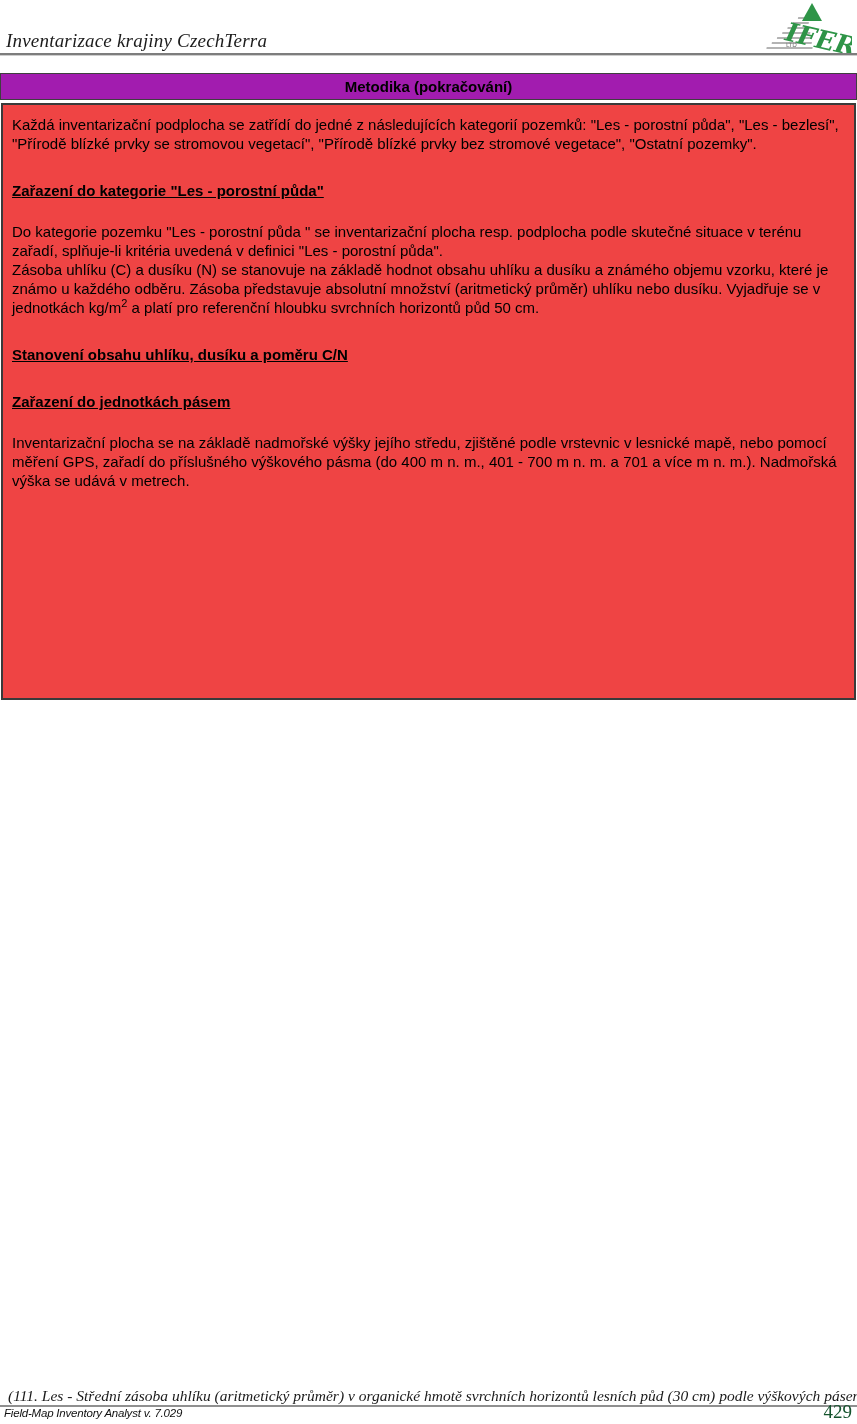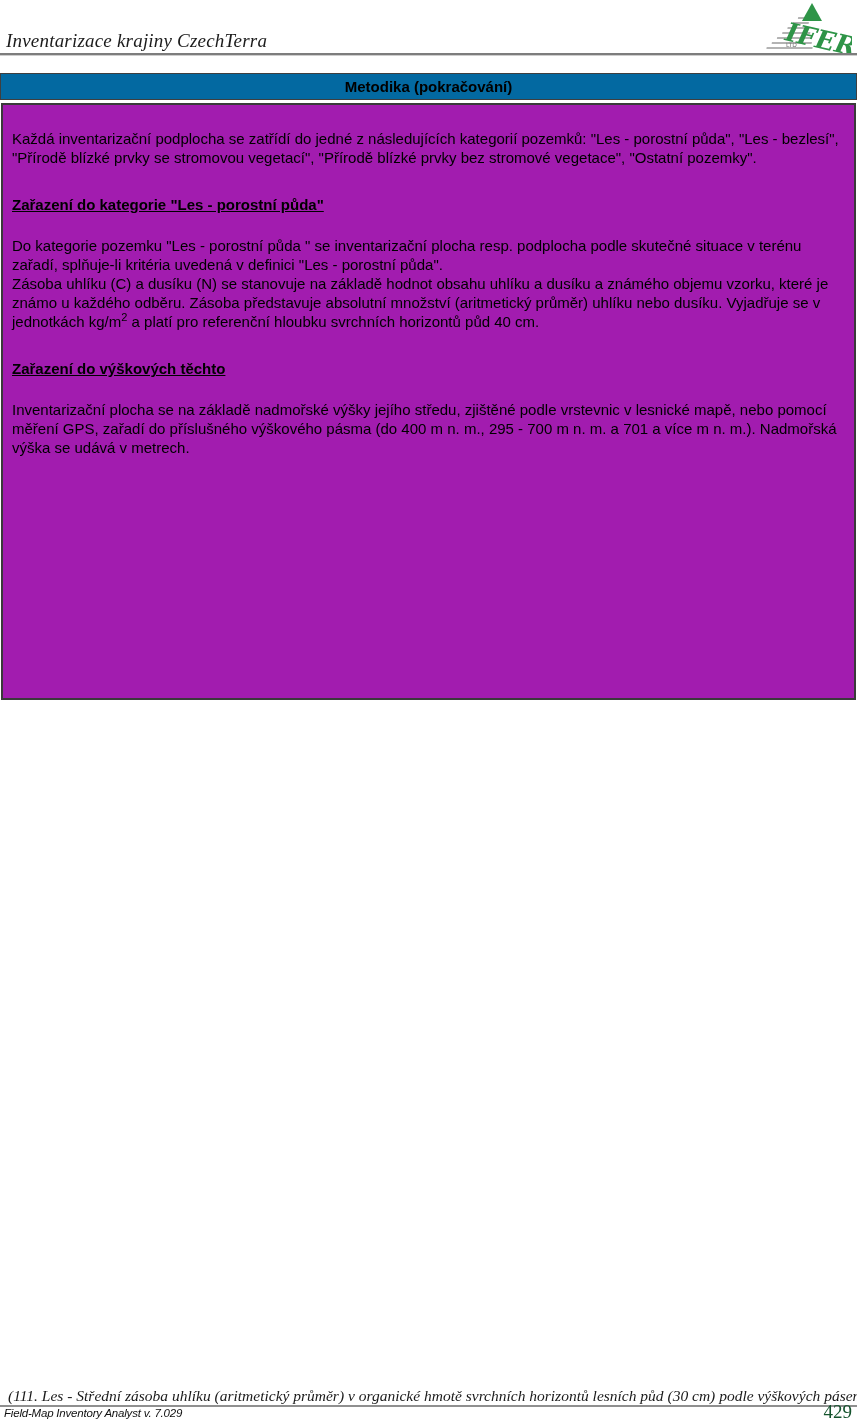--- a/index.html
+++ b/index.html
@@ -12,27 +12,27 @@
   
   .header-title { position:absolute; top:30px; left:6px;
                   font:italic 19px "Liberation Serif", serif; color:#1c1c1c;
                   letter-spacing:.2px; }
   .logo { position:absolute; top:2px; right:5px; width:96px; height:54px; }
   .header-rule { position:absolute; top:53px; left:0; width:857px; height:3px;
                  background:linear-gradient(to bottom,#7d7d7d 0 55%,#cdcdcd 55% 100%); }
 
   
   .title-bar { position:absolute; top:73px; left:0; width:857px; height:27px;
-               background:#0369a1; border:1px solid #3f3f3f;
+               background:#a21caf; border:1px solid #3f3f3f;
                display:flex; align-items:center; justify-content:center;
                font-weight:bold; font-size:15px; color:#000; }
 
   
   .content-box { position:absolute; top:103px; left:1px; width:855px; height:597px;
-                 border:2px solid #3a3a3a; background:#a21caf; padding:16px 9px;
+                 border:2px solid #3a3a3a; background:#ef4444; padding:2px 9px;
                  font-size:15px; line-height:19px; }
   .content-box p { margin:0; }
   .content-box p.first { margin-top:8px; }
   .content-box h2 { font-size:15px; line-height:19px; font-weight:bold;
                     text-decoration:underline; margin:28px 0 22px 0; }
   sup { font-size:11px; vertical-align:super; line-height:0; }
 
   
   .footer-caption { position:absolute; top:1387px; left:8px; width:845px;
                     font:italic 15.5px "Liberation Serif", serif; color:#1a1a1a;
@@ -69,27 +69,28 @@
 
   <div class="content-box">
 
     <p class="first">Každá inventarizační podplocha se zatřídí do jedné z následujících kategorií pozemků: "Les - porostní půda", "Les - bezlesí", "Přírodě blízké prvky se stromovou vegetací", "Přírodě blízké prvky bez stromové vegetace", "Ostatní pozemky".</p>
 
     <h2>Zařazení do kategorie "Les - porostní půda"</h2>
 
     <p>Do kategorie pozemku "Les - porostní půda " se inventarizační plocha resp. podplocha podle skutečné situace v terénu zařadí, splňuje-li kritéria uvedená v definici "Les - porostní půda".</p>
 
 
-    <p><span>Zásoba uhlíku (C) a dusíku (N) se stanovuje na základě hodnot obsahu uhlíku a dusíku a známého objemu vzorku, které je známo u každého odběru. Zásoba představuje absolutní množství (aritmetický průměr) uhlíku nebo dusíku. Vyjadřuje se v jednotkách kg/m</span><sup>2</sup><span> a platí pro referenční hloubku svrchních horizontů půd 40 cm.</span></p>
+    <p><span>Zásoba uhlíku (C) a dusíku (N) se stanovuje na základě hodnot obsahu uhlíku a dusíku a známého objemu vzorku, které je známo u každého odběru. Zásoba představuje absolutní množství (aritmetický průměr) uhlíku nebo dusíku. Vyjadřuje se v jednotkách kg/m</span><sup>2</sup><span> a platí pro referenční hloubku svrchních horizontů půd 50 cm.</span></p>
+
+    <h2>Stanovení obsahu uhlíku, dusíku a poměru C/N</h2>
 
 
+    <h2>Zařazení do jednotkách pásem</h2>
 
-    <h2>Zařazení do výškových těchto</h2>
-
-    <p>Inventarizační plocha se na základě nadmořské výšky jejího středu, zjištěné podle vrstevnic v lesnické mapě, nebo pomocí měření GPS, zařadí do příslušného výškového pásma (do 400 m n. m., 295 - 700 m n. m. a 701 a více m n. m.). Nadmořská výška se udává v metrech.</p>
+    <p>Inventarizační plocha se na základě nadmořské výšky jejího středu, zjištěné podle vrstevnic v lesnické mapě, nebo pomocí měření GPS, zařadí do příslušného výškového pásma (do 400 m n. m., 401 - 700 m n. m. a 701 a více m n. m.). Nadmořská výška se udává v metrech.</p>
 
   </div>
 
   <div class="footer-caption">(111. Les - Střední zásoba uhlíku (aritmetický průměr) v organické hmotě svrchních horizontů lesních půd (30 cm) podle výškových pásem)</div>
   <div class="footer-rule"></div>
   <div class="footer-app">Field-Map Inventory Analyst v. 7.029</div>
   <div class="footer-page">429</div>
 
 </div>
 

